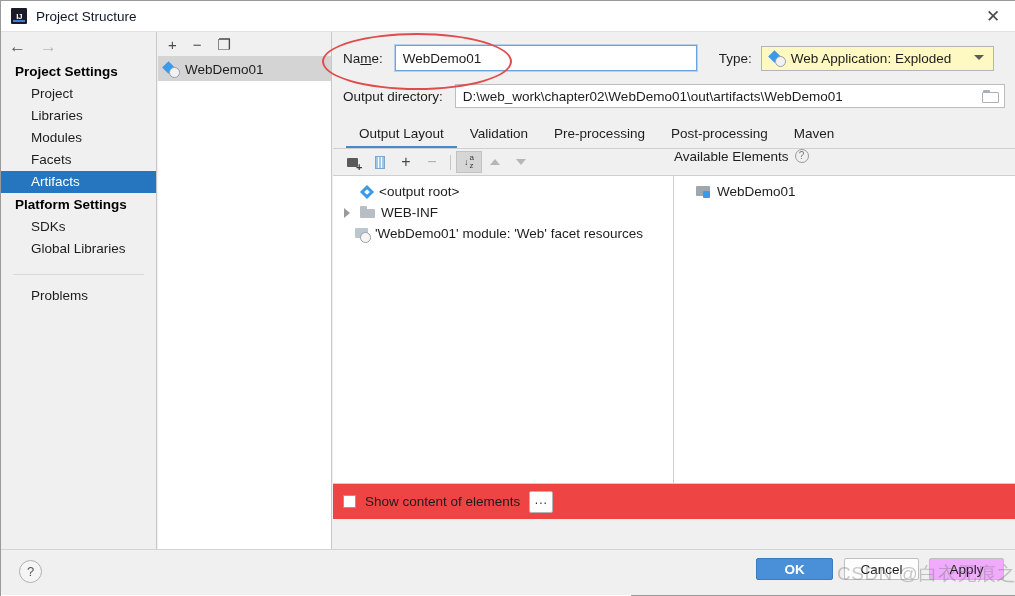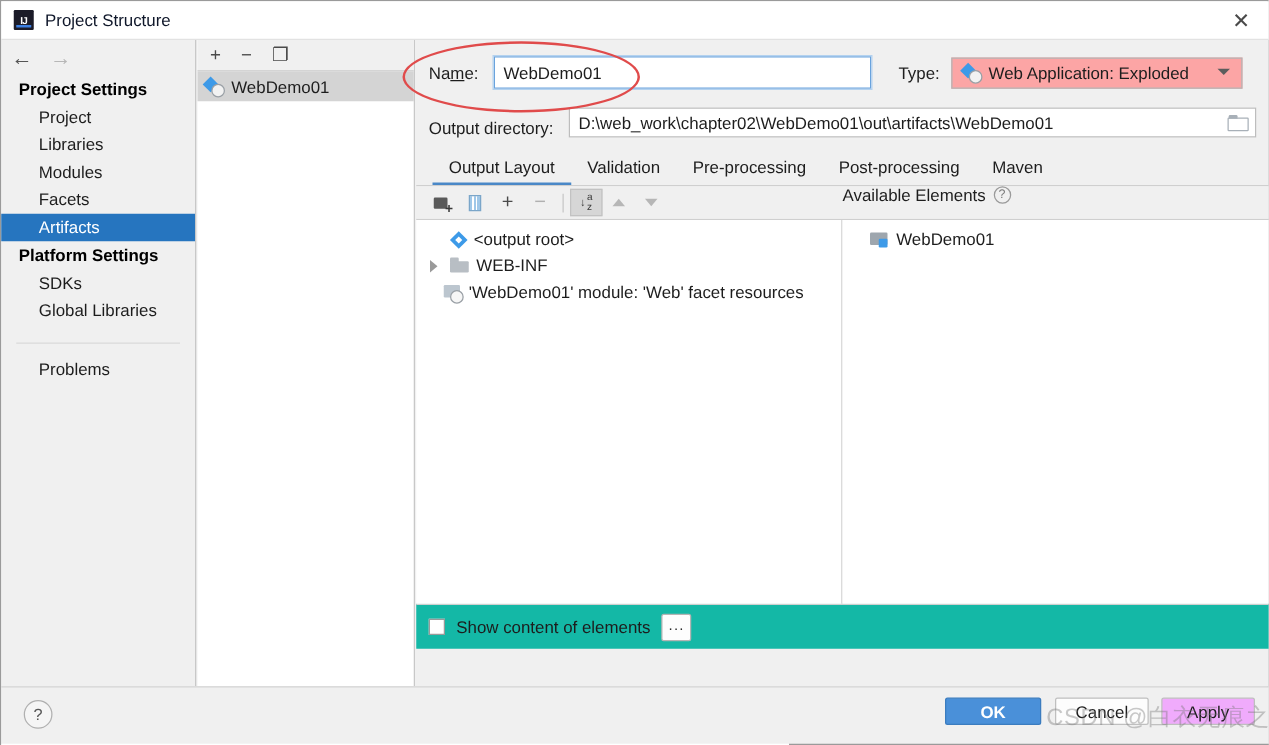--- a/index.html
+++ b/index.html
@@ -121,31 +121,31 @@
   .name-input {
     width: 302px; height: 26px; margin-left: 12px;
     background: #ffffff; border: 1px solid #6aa3dd;
     outline: 1px solid #b4d2ef;
     display: flex; align-items: center; padding-left: 7px;
     font-size: 13.5px; color: #1d1d1d;
   }
   .type-lbl { margin-left: 22px; }
   .type-select {
     width: 233px; height: 25px; margin-left: 9px;
-    background: #fca5a5; border: 1px solid #b4b4b4;
+    background: #fef9c3; border: 1px solid #b4b4b4;
     display: flex; align-items: center; gap: 6px; padding-left: 8px;
     font-size: 13.5px; position: relative;
   }
   .type-select .chev {
     position: absolute; right: 9px; top: 8px;
     width: 0; height: 0;
     border-left: 5px solid transparent; border-right: 5px solid transparent;
     border-top: 5px solid #5c5c5c;
   }
-  .outdir-row { display: flex; align-items: flex-end; padding: 0 10px; height: 28px; margin-top: 9px; }
+  .outdir-row { display: flex; align-items: center; padding: 0 10px; height: 28px; margin-top: 9px; }
   .outdir-input {
     flex: 1; height: 24px; margin-left: 12px;
     background: #ffffff; border: 1px solid #bdbdbd;
     display: flex; align-items: center; justify-content: space-between;
     padding: 0 6px 0 7px; font-size: 13.5px;
   }
   .folder-ico { width: 16px; height: 12px; position: relative; flex: none; }
   .folder-ico::before {
     content: ""; position: absolute; left: 0; top: 2px;
     width: 15px; height: 9px;
@@ -288,21 +288,21 @@
     content: ""; position: absolute; left: 7px; top: 6px; width: 7px; height: 7px;
     background: #3d9ae8; border-radius: 1px;
   }
   .indent-1 { padding-left: 6px; }
   .indent-2 { padding-left: 22px; }
   .indent-r { padding-left: 22px; }
 
   
   .bottom-opts {
     height: 36px; display: flex; align-items: center; gap: 9px;
-    padding-left: 10px; border-top: 1px solid #cfcfcf; background: #14b8a6;
+    padding-left: 10px; border-top: 1px solid #cfcfcf; background: #ef4444;
   }
   .dots-btn {
     width: 24px; height: 22px; background: #fdfdfd; border: 1px solid #b4b4b4;
     border-radius: 2px; display: flex; align-items: center; justify-content: center;
     font-size: 12px; color: #2a2a2a; letter-spacing: 1px; line-height: 1;
     padding-bottom: 4px;
   }
 
   
   .footer {

